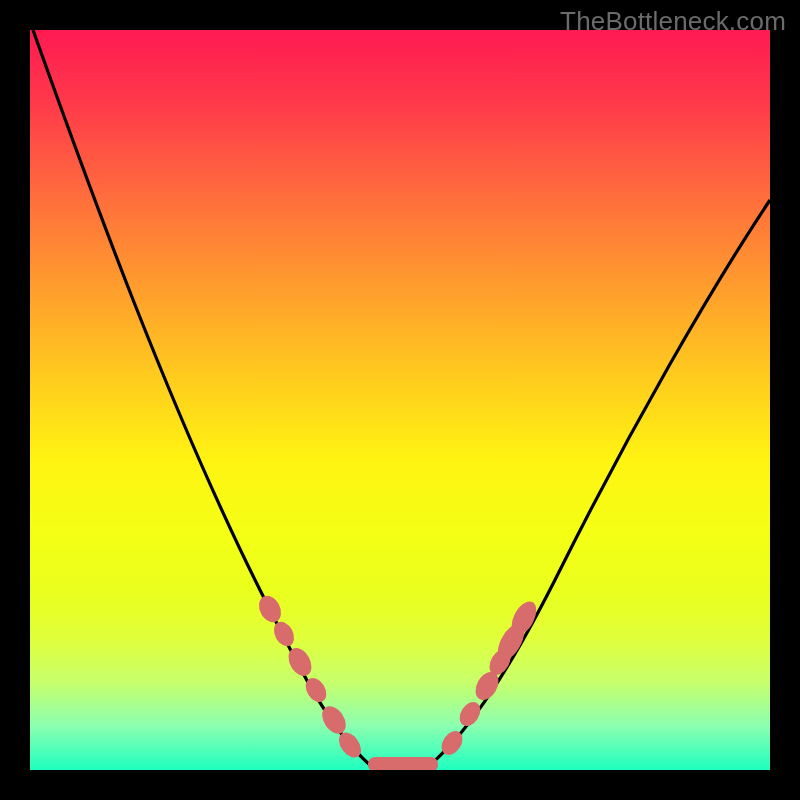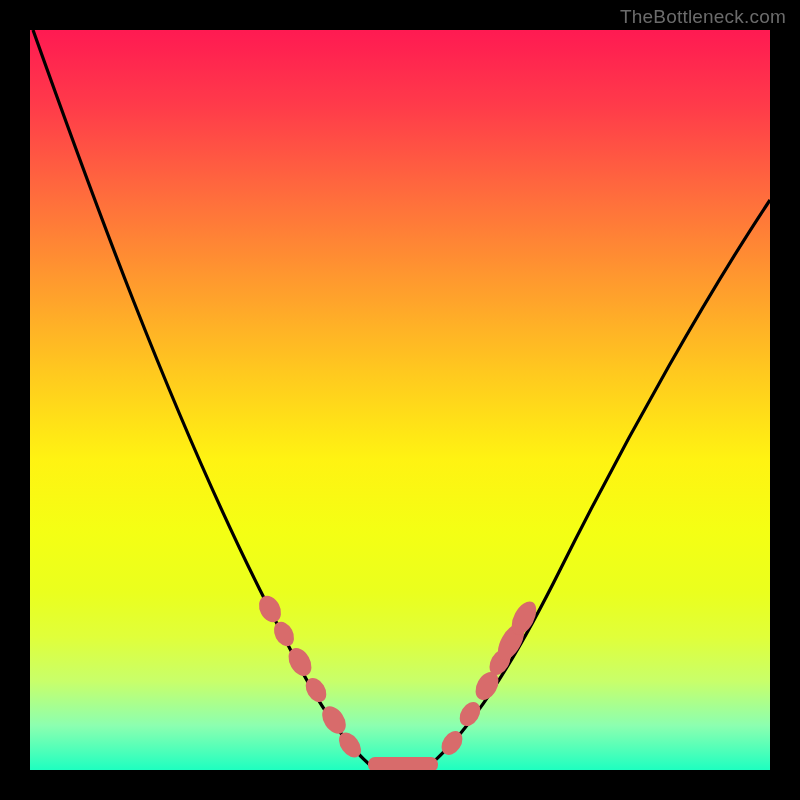--- a/index.html
+++ b/index.html
@@ -38,21 +38,21 @@
       #8cffb0 94%,
       #1effc0 100%
     );
   }
   .watermark {
     position: absolute;
     top: 6px;
     right: 14px;
     color: #6b6b6b;
     font-family: Arial, Helvetica, sans-serif;
-    font-size: 19px;
+    font-size: 26px;
     letter-spacing: 0.2px;
     user-select: none;
     margin-left: 24px;
   }
   svg.curve {
     position: absolute;
     top: 0;
     left: 0;
   }
 </style>

